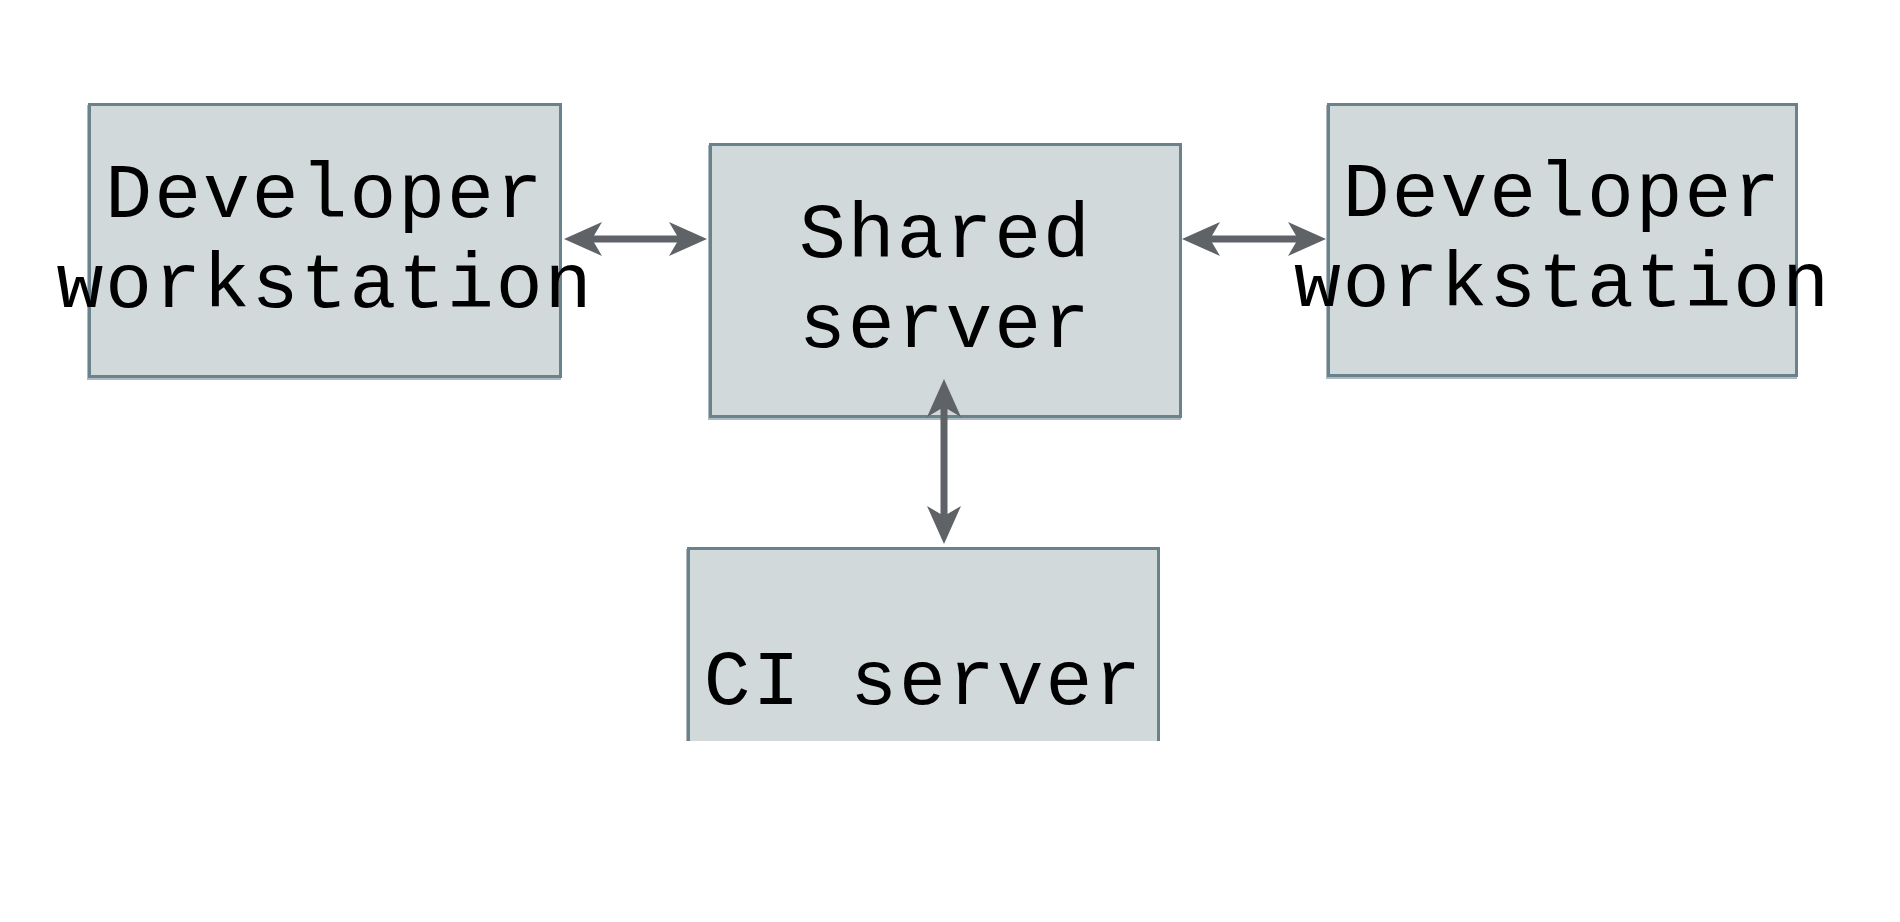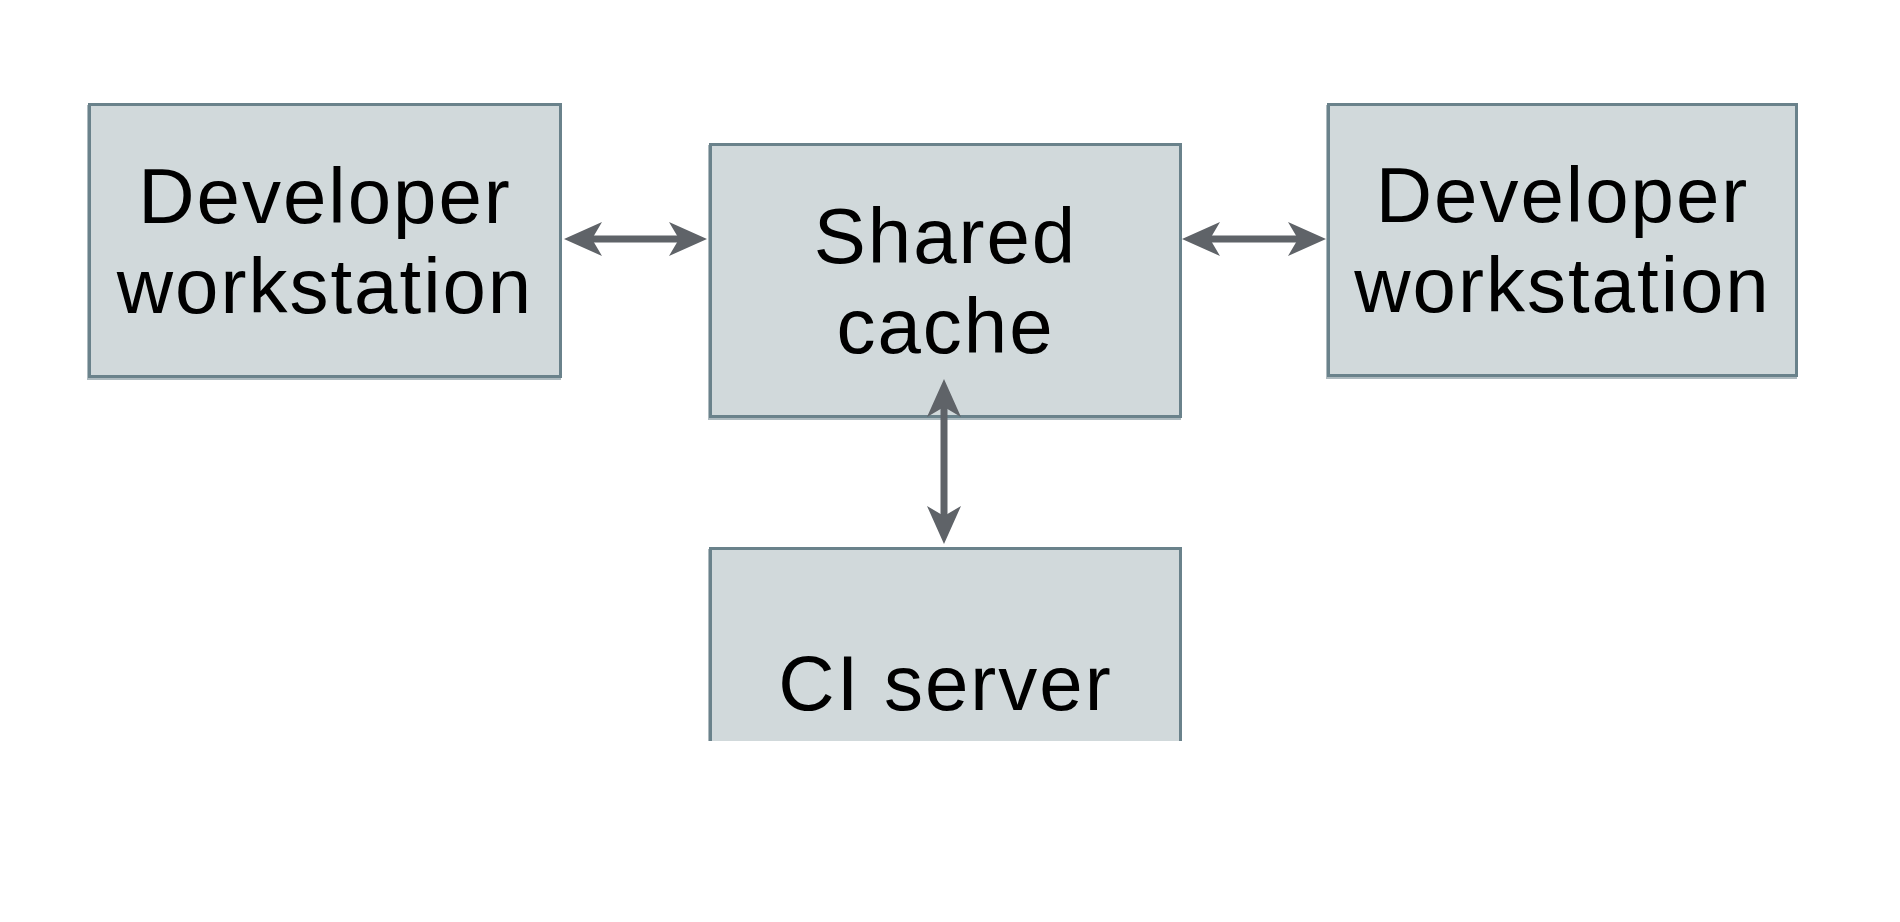--- a/index.html
+++ b/index.html
@@ -5,21 +5,21 @@
   html, body {
     margin: 0;
     padding: 0;
     background: #ffffff;
   }
   .canvas {
     position: relative;
     width: 1900px;
     height: 741px;
     background: #ffffff;
-    font-family: Liberation Sans, sans-serif;
+    font-family: Liberation Mono, monospace;
     overflow: hidden;
   }
   .node {
     position: absolute;
     box-sizing: border-box;
     background: #d1d9db;
     border: 3px solid #6a828b;
     box-shadow: -1px 2px 0 rgba(76, 102, 112, 0.45);
     display: flex;
     flex-direction: column;
@@ -29,21 +29,21 @@
     color: #000000;
     font-size: 78px;
     line-height: 90px;
     letter-spacing: 2px;
   }
   .node span { display: block; white-space: nowrap; }
 
   #node-dev-left   { left: 88px;   top: 103px; width: 474px; height: 275px; }
   #node-cache      { left: 709px;  top: 103px; width: 473px; height: 275px; margin-top: 40px; }
   #node-dev-right  { left: 1327px; top: 103px; width: 471px; height: 274px; }
-  #node-ci         { left: 709px;  top: 547px; width: 473px; height: 271px; }
+  #node-ci         { left: 687px;  top: 547px; width: 473px; height: 271px; }
 
   .arrow-layer {
     position: absolute;
     left: 0; top: 0;
     width: 1900px;
     height: 922px;
     pointer-events: none;
   }
 </style>
 </head>
@@ -51,21 +51,21 @@
 
 <div class="canvas">
 
   <div class="node" id="node-dev-left">
     <span>Developer</span>
     <span>workstation</span>
   </div>
 
   <div class="node" id="node-cache">
     <span>Shared</span>
-    <span>cache</span>
+    <span>server</span>
   </div>
 
   <div class="node" id="node-dev-right">
     <span>Developer</span>
     <span>workstation</span>
   </div>
 
   <div class="node" id="node-ci">
     <span>CI server</span>
   </div>

